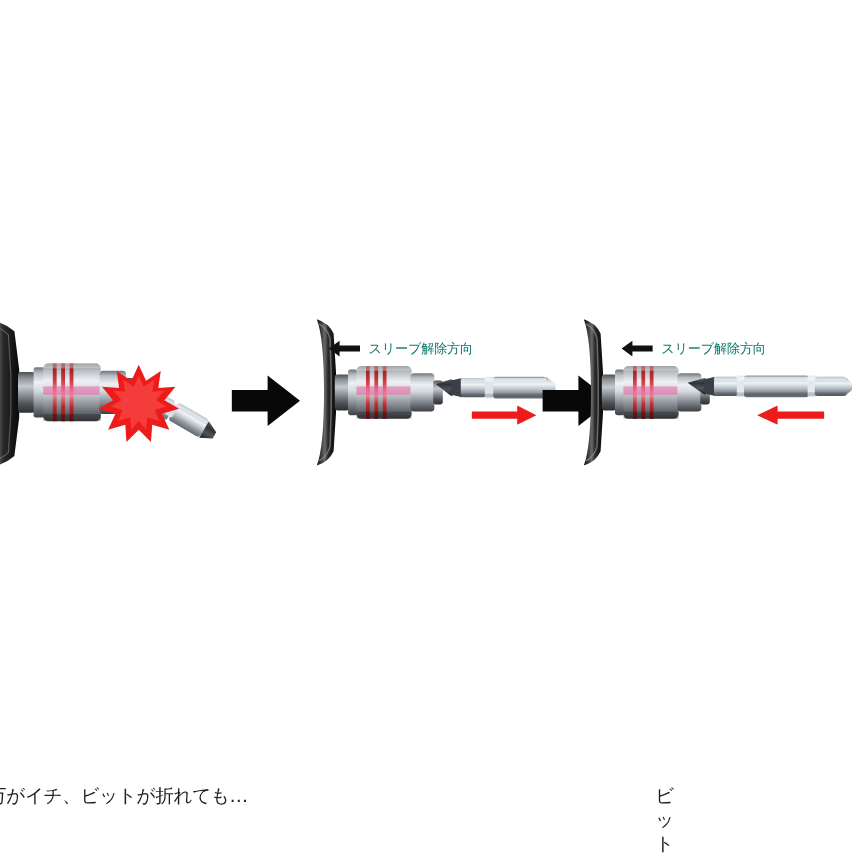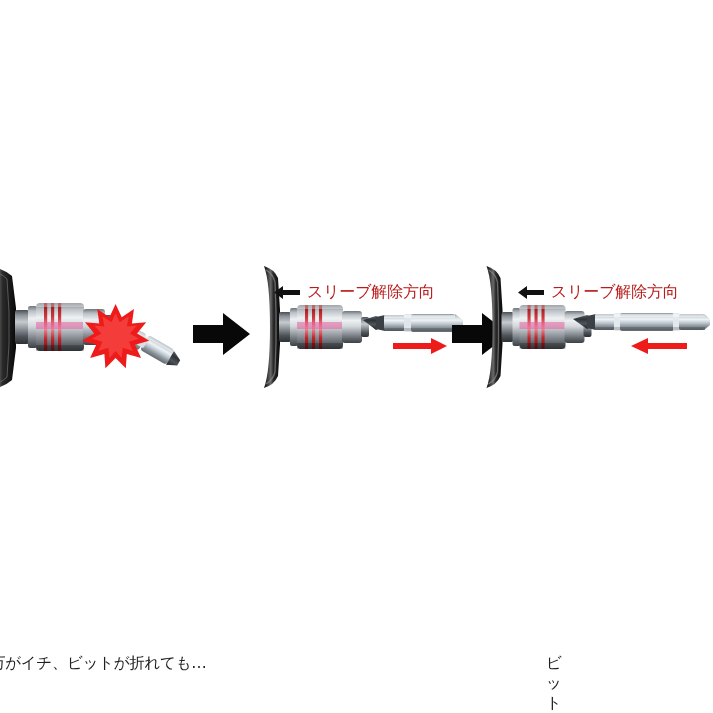--- a/index.html
+++ b/index.html
@@ -56,22 +56,22 @@
 
   
   .sleeve-label {
     position: absolute;
     display: flex;
     align-items: center;
     gap: 7px;
     white-space: nowrap;
   }
   .sleeve-label .lbl-text {
-    font-size: 16px;
-    color: #b91c1c;
+    font-size: 11px;
+    color: #0f766e;
     letter-spacing: -0.2px;
     line-height: 1;
   }
   #sleeve-label-2 { left: 36px; top: 22px; }
   #sleeve-label-3 { left: 50px; top: 22px; }
 
   
   .bit-group { position: absolute; }
   #bit-group-2 { left: 125px; top: 48px; }
   #bit-group-3 { left: 105px; top: 46px; }

